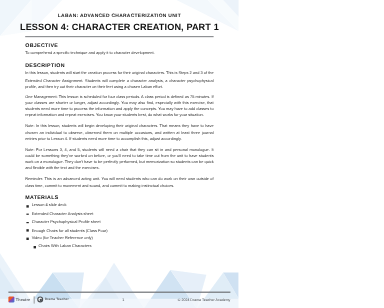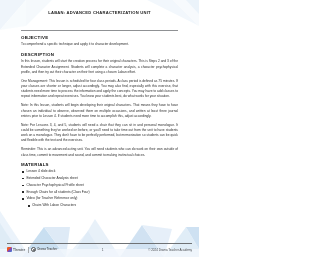--- a/index.html
+++ b/index.html
@@ -268,20 +268,21 @@
       <polygon points="120,52 142,20 164,52" fill="#c6dcf0"></polygon>
       <polygon points="142,20 164,52 172,24" fill="#e0ecf8"></polygon>
       <polygon points="164,52 186,22 199,44 199,52" fill="#d9e9f6"></polygon>
       <polygon points="186,22 199,22 199,44" fill="#c3daef"></polygon>
       <rect x="0" y="44" width="199" height="8" fill="#eef5fb" opacity="0.85"></rect>
     </g>
   </svg>
 
   <div class="doc-header">
     <div class="unit-title">LABAN: ADVANCED CHARACTERIZATION UNIT</div>
+    <div class="lesson-title">LESSON 4: CHARACTER CREATION, PART 1</div>
   </div>
   <div class="header-rule"></div>
 
   <div class="content">
 
     <div class="section">
       <div class="section-heading">OBJECTIVE</div>
       <p class="para">To comprehend a specific technique and apply it to character development.</p>
     </div>
 

